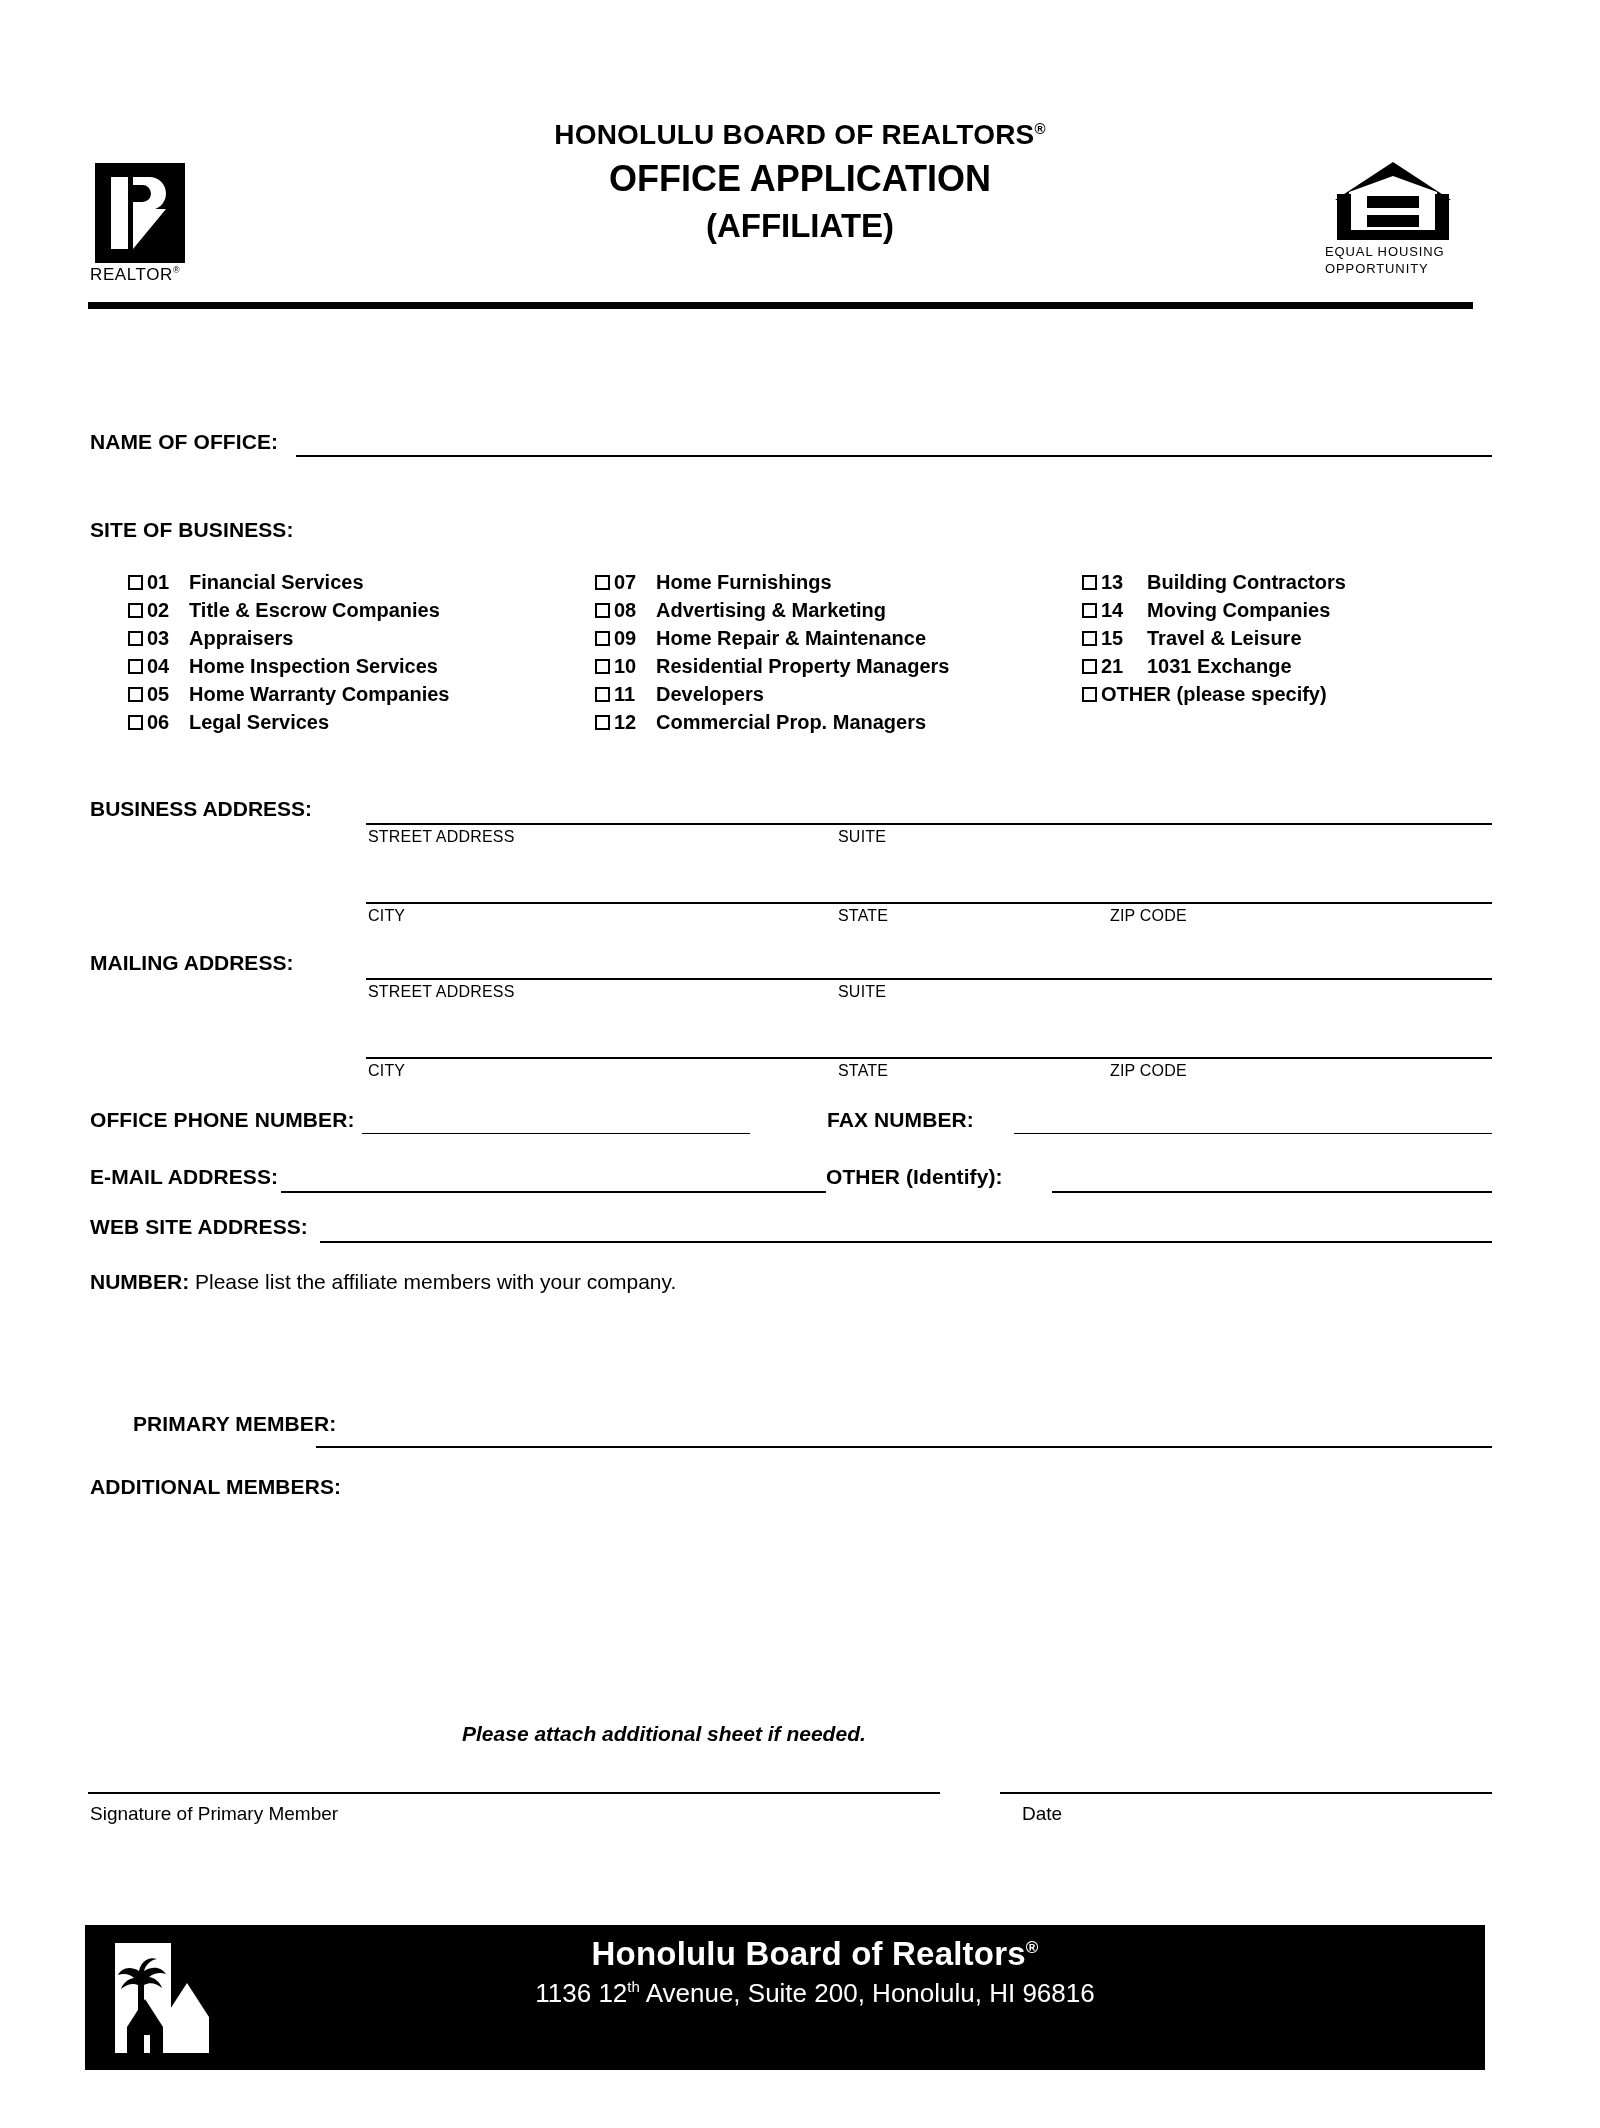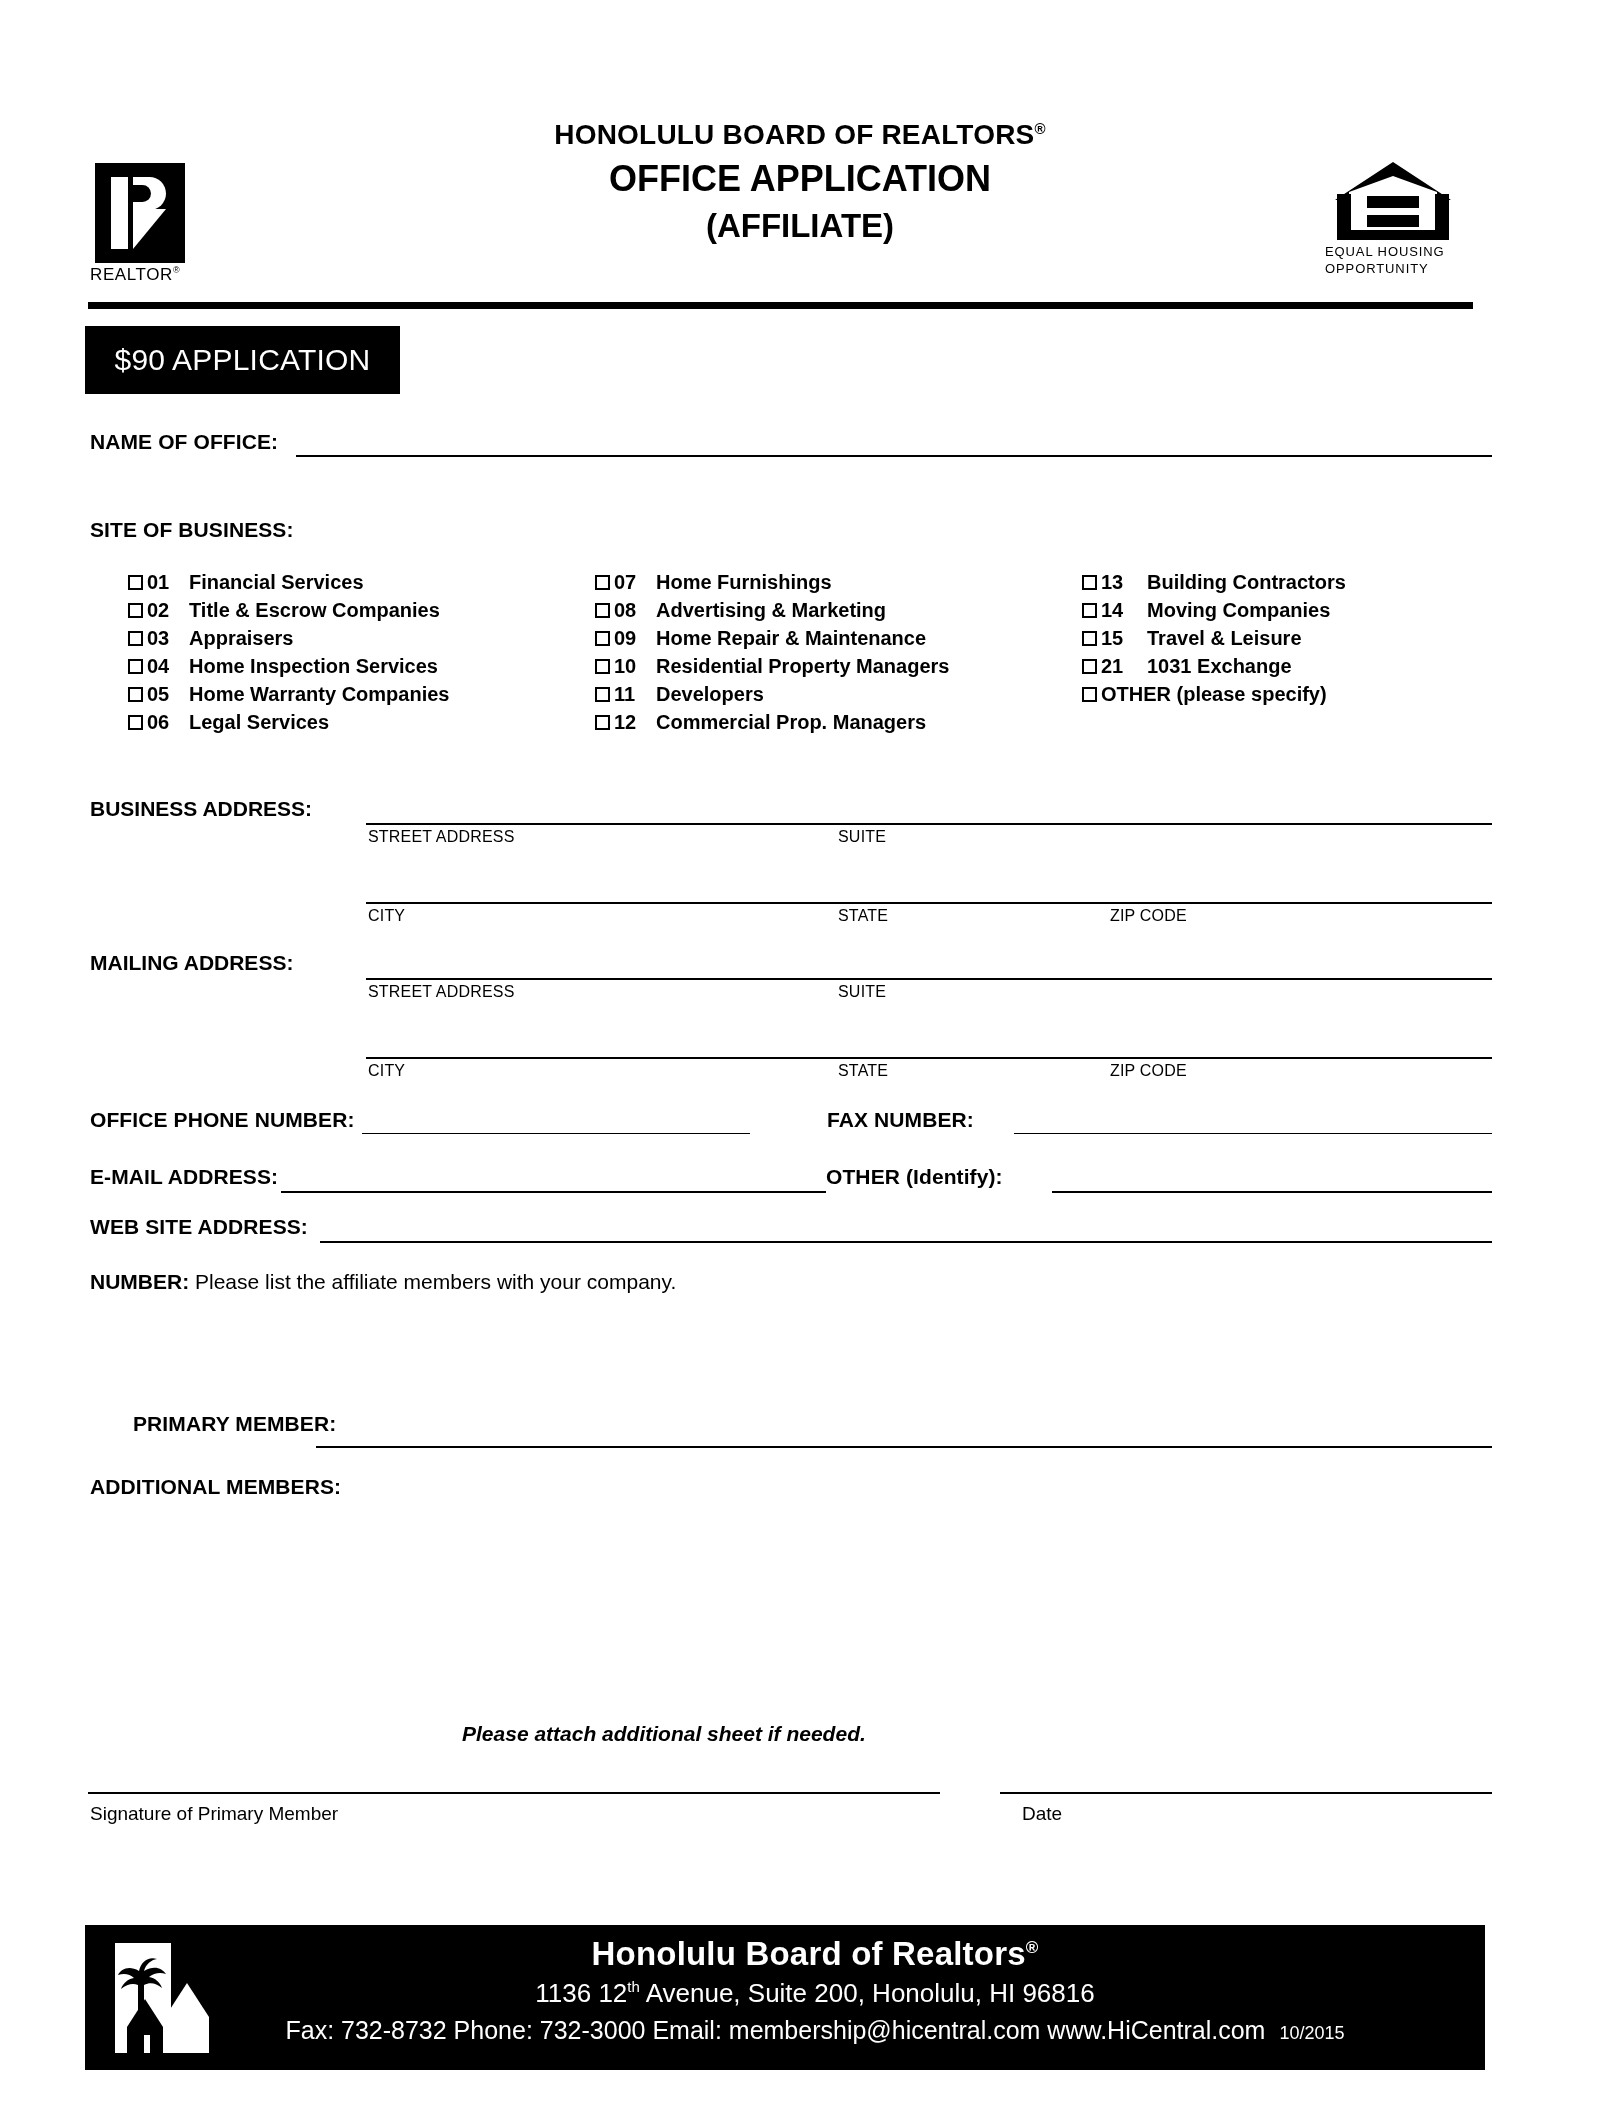--- a/index.html
+++ b/index.html
@@ -319,21 +319,20 @@
           <rect x="34" y="55" width="52" height="12" fill="#000"></rect>
         </svg>
       </div>
       <div class="eho-text">EQUAL HOUSING</div>
       <div class="eho-text">OPPORTUNITY</div>
     </div>
 
     <div class="rule-heavy"></div>
   </div>
 
-  <div class="fee-badge">$90 APPLICATION</div>
 
   <div class="lbl-bold row name-office-lbl">NAME OF OFFICE:</div>
   <div class="line name-office-line"></div>
 
   <div class="lbl-bold row tob-lbl">SITE OF BUSINESS:</div>
 
   <div class="cb-col" style="left:108px; top:571px;">
     <div class="cb-item">
       <span class="cb-box"></span>
       <span class="cb-code">01</span>
@@ -485,17 +484,16 @@
         <rect x="16" y="8" width="56" height="110" fill="#ffffff"></rect>
         <polygon points="88,48 110,82 110,118 66,118 66,82" fill="#ffffff"></polygon>
         <polygon points="46,64 64,92 64,118 28,118 28,92" fill="#000000"></polygon>
         <rect x="42" y="100" width="9" height="18" fill="#ffffff"></rect>
         <path d="M40 36 C30 30 22 34 19 40 C25 38 31 39 35 43 C29 44 24 48 22 54 C28 49 34 48 39 50 L39 118 L45 118 L45 50 C51 47 57 48 63 53 C61 47 56 43 50 42 C55 38 61 37 67 39 C63 33 55 30 45 36 C47 29 52 25 58 24 C50 21 42 26 40 36 Z" fill="#000000"></path>
       </svg>
     </div>
     <div class="footer-text">
       <div class="footer-l1"><span>Honolulu Board of Realtors</span><sup>®</sup></div>
       <div class="footer-l2"><span>1136 12</span><sup>th</sup><span> Avenue, Suite 200, Honolulu, HI 96816</span></div>
-      <div class="footer-l3 nowrap"><span>Fax: 732-8732  Phone: 732-3000    Email: membership@hicentral.com   www.HiCentral.com</span><span class="footer-rev">10/2015</span></div>
     </div>
   </div>
 
 </div>
 
 </body></html>

